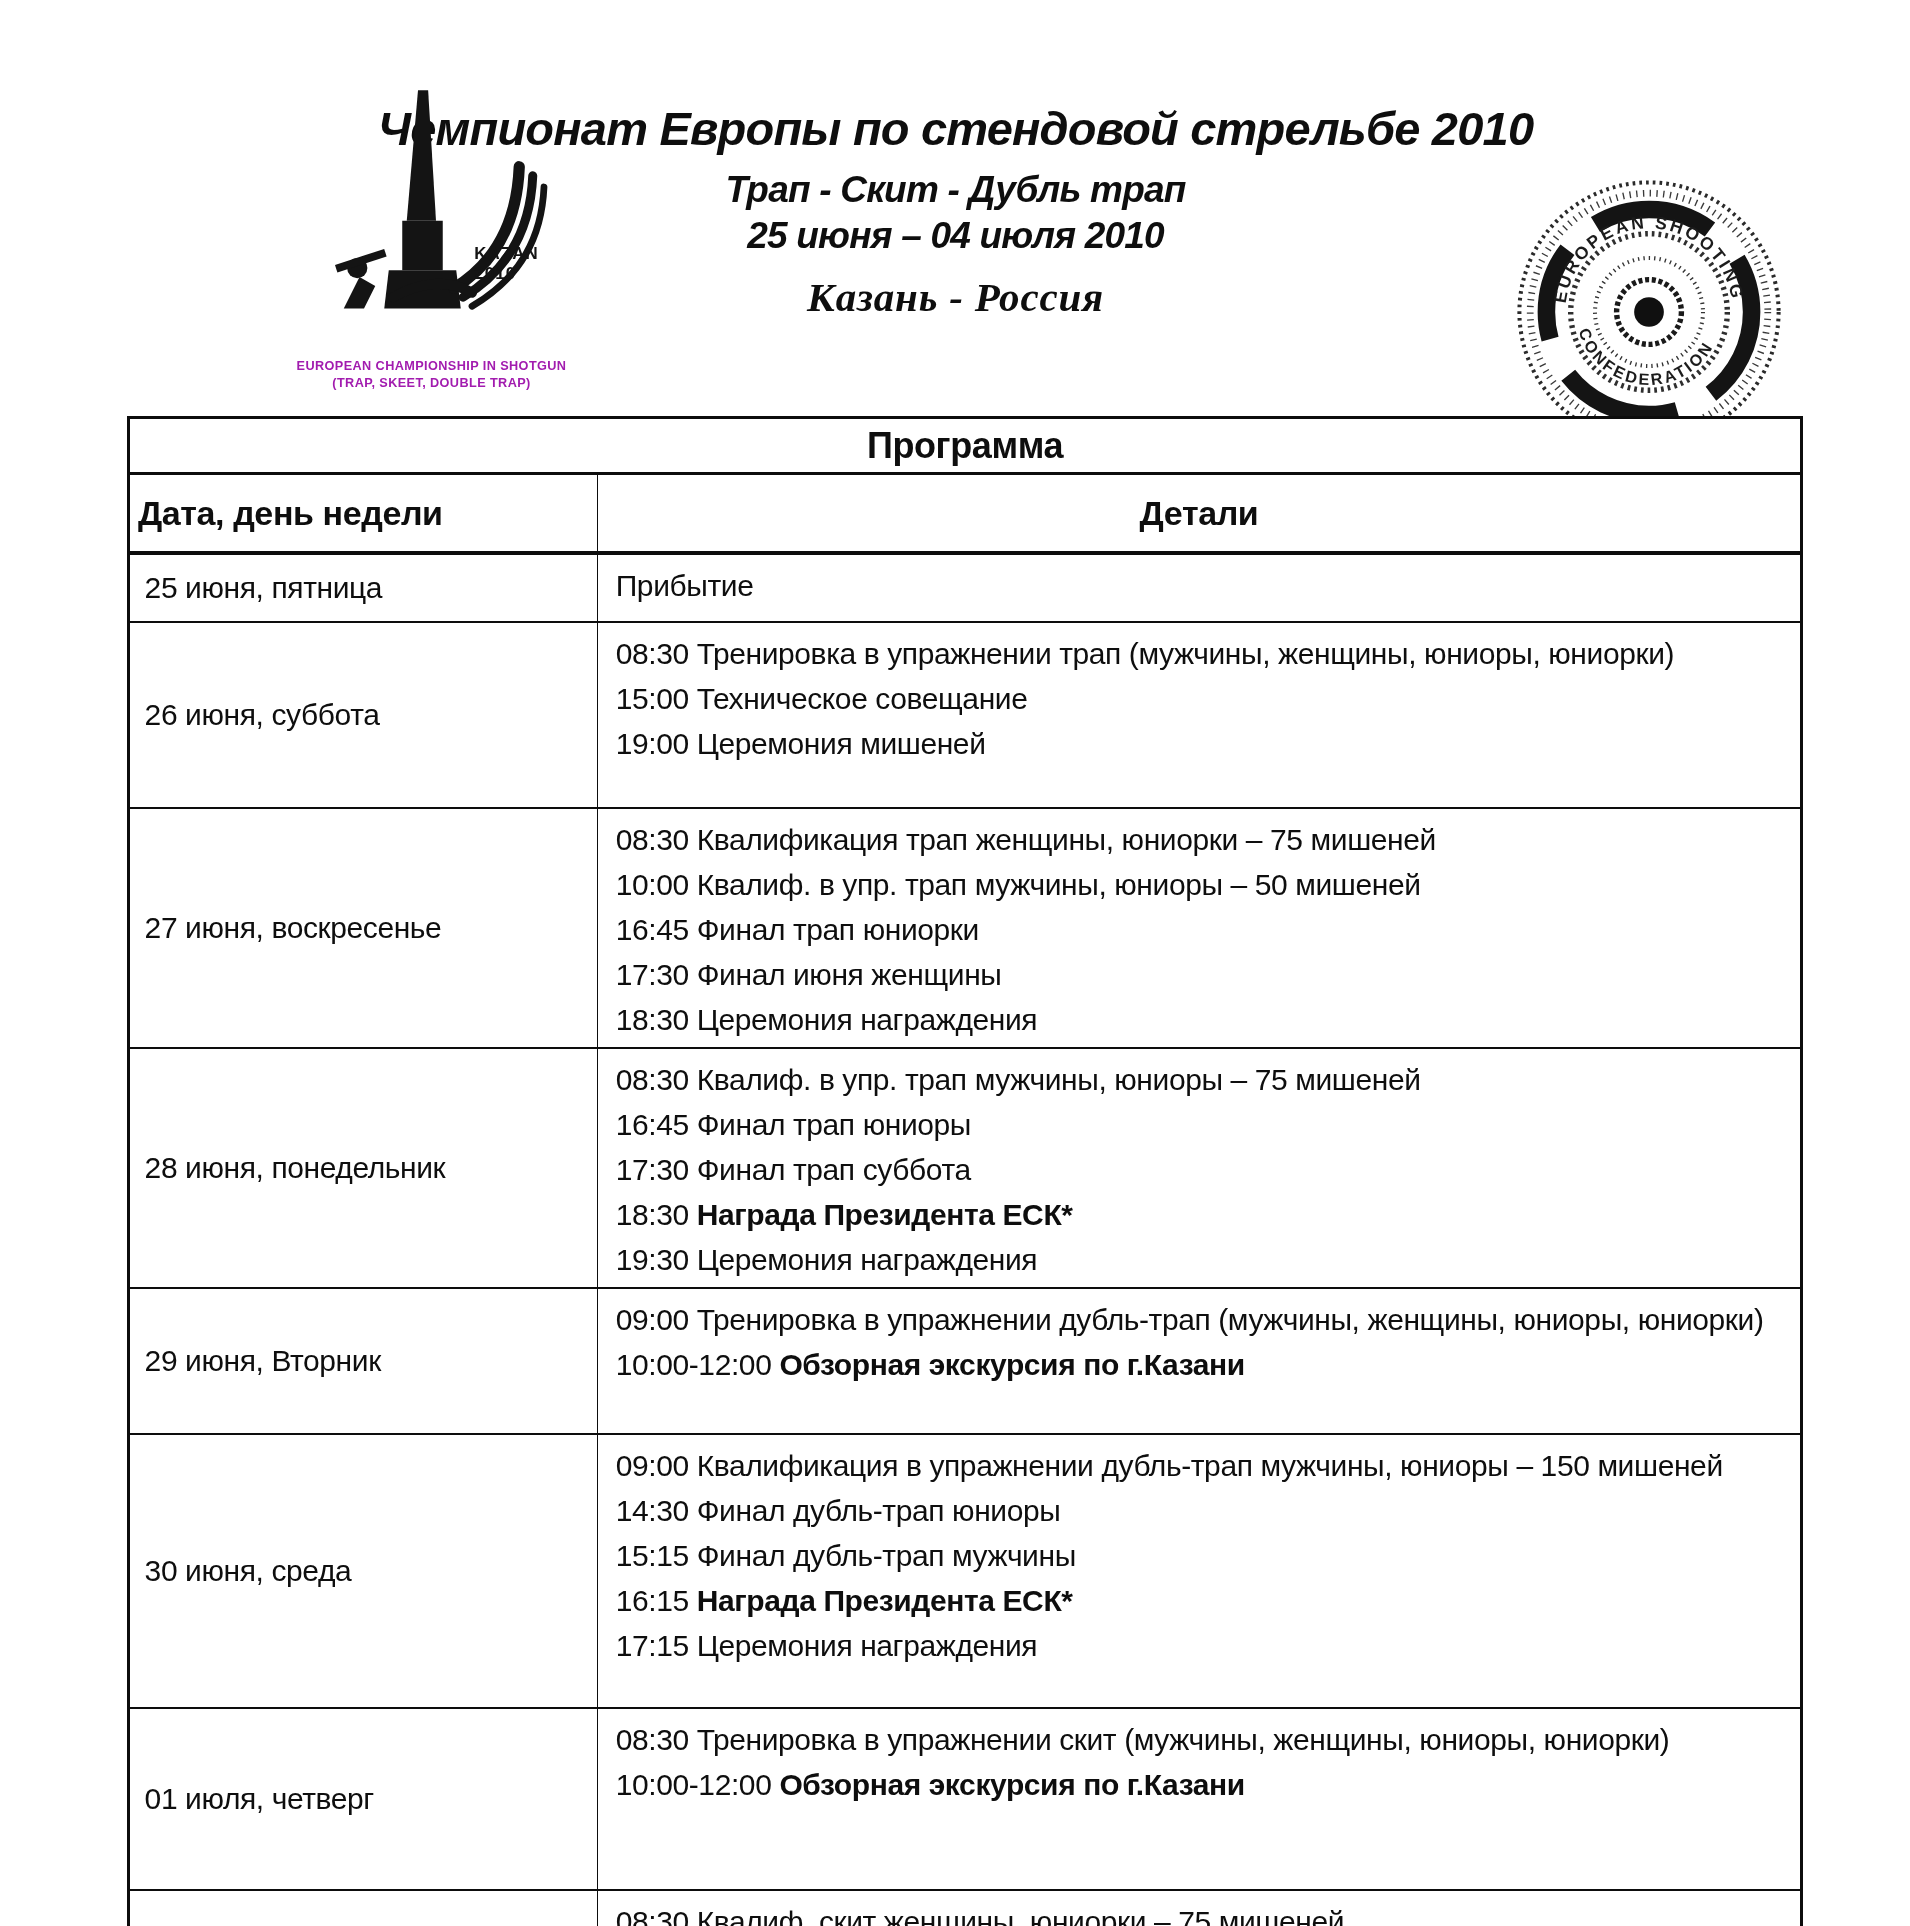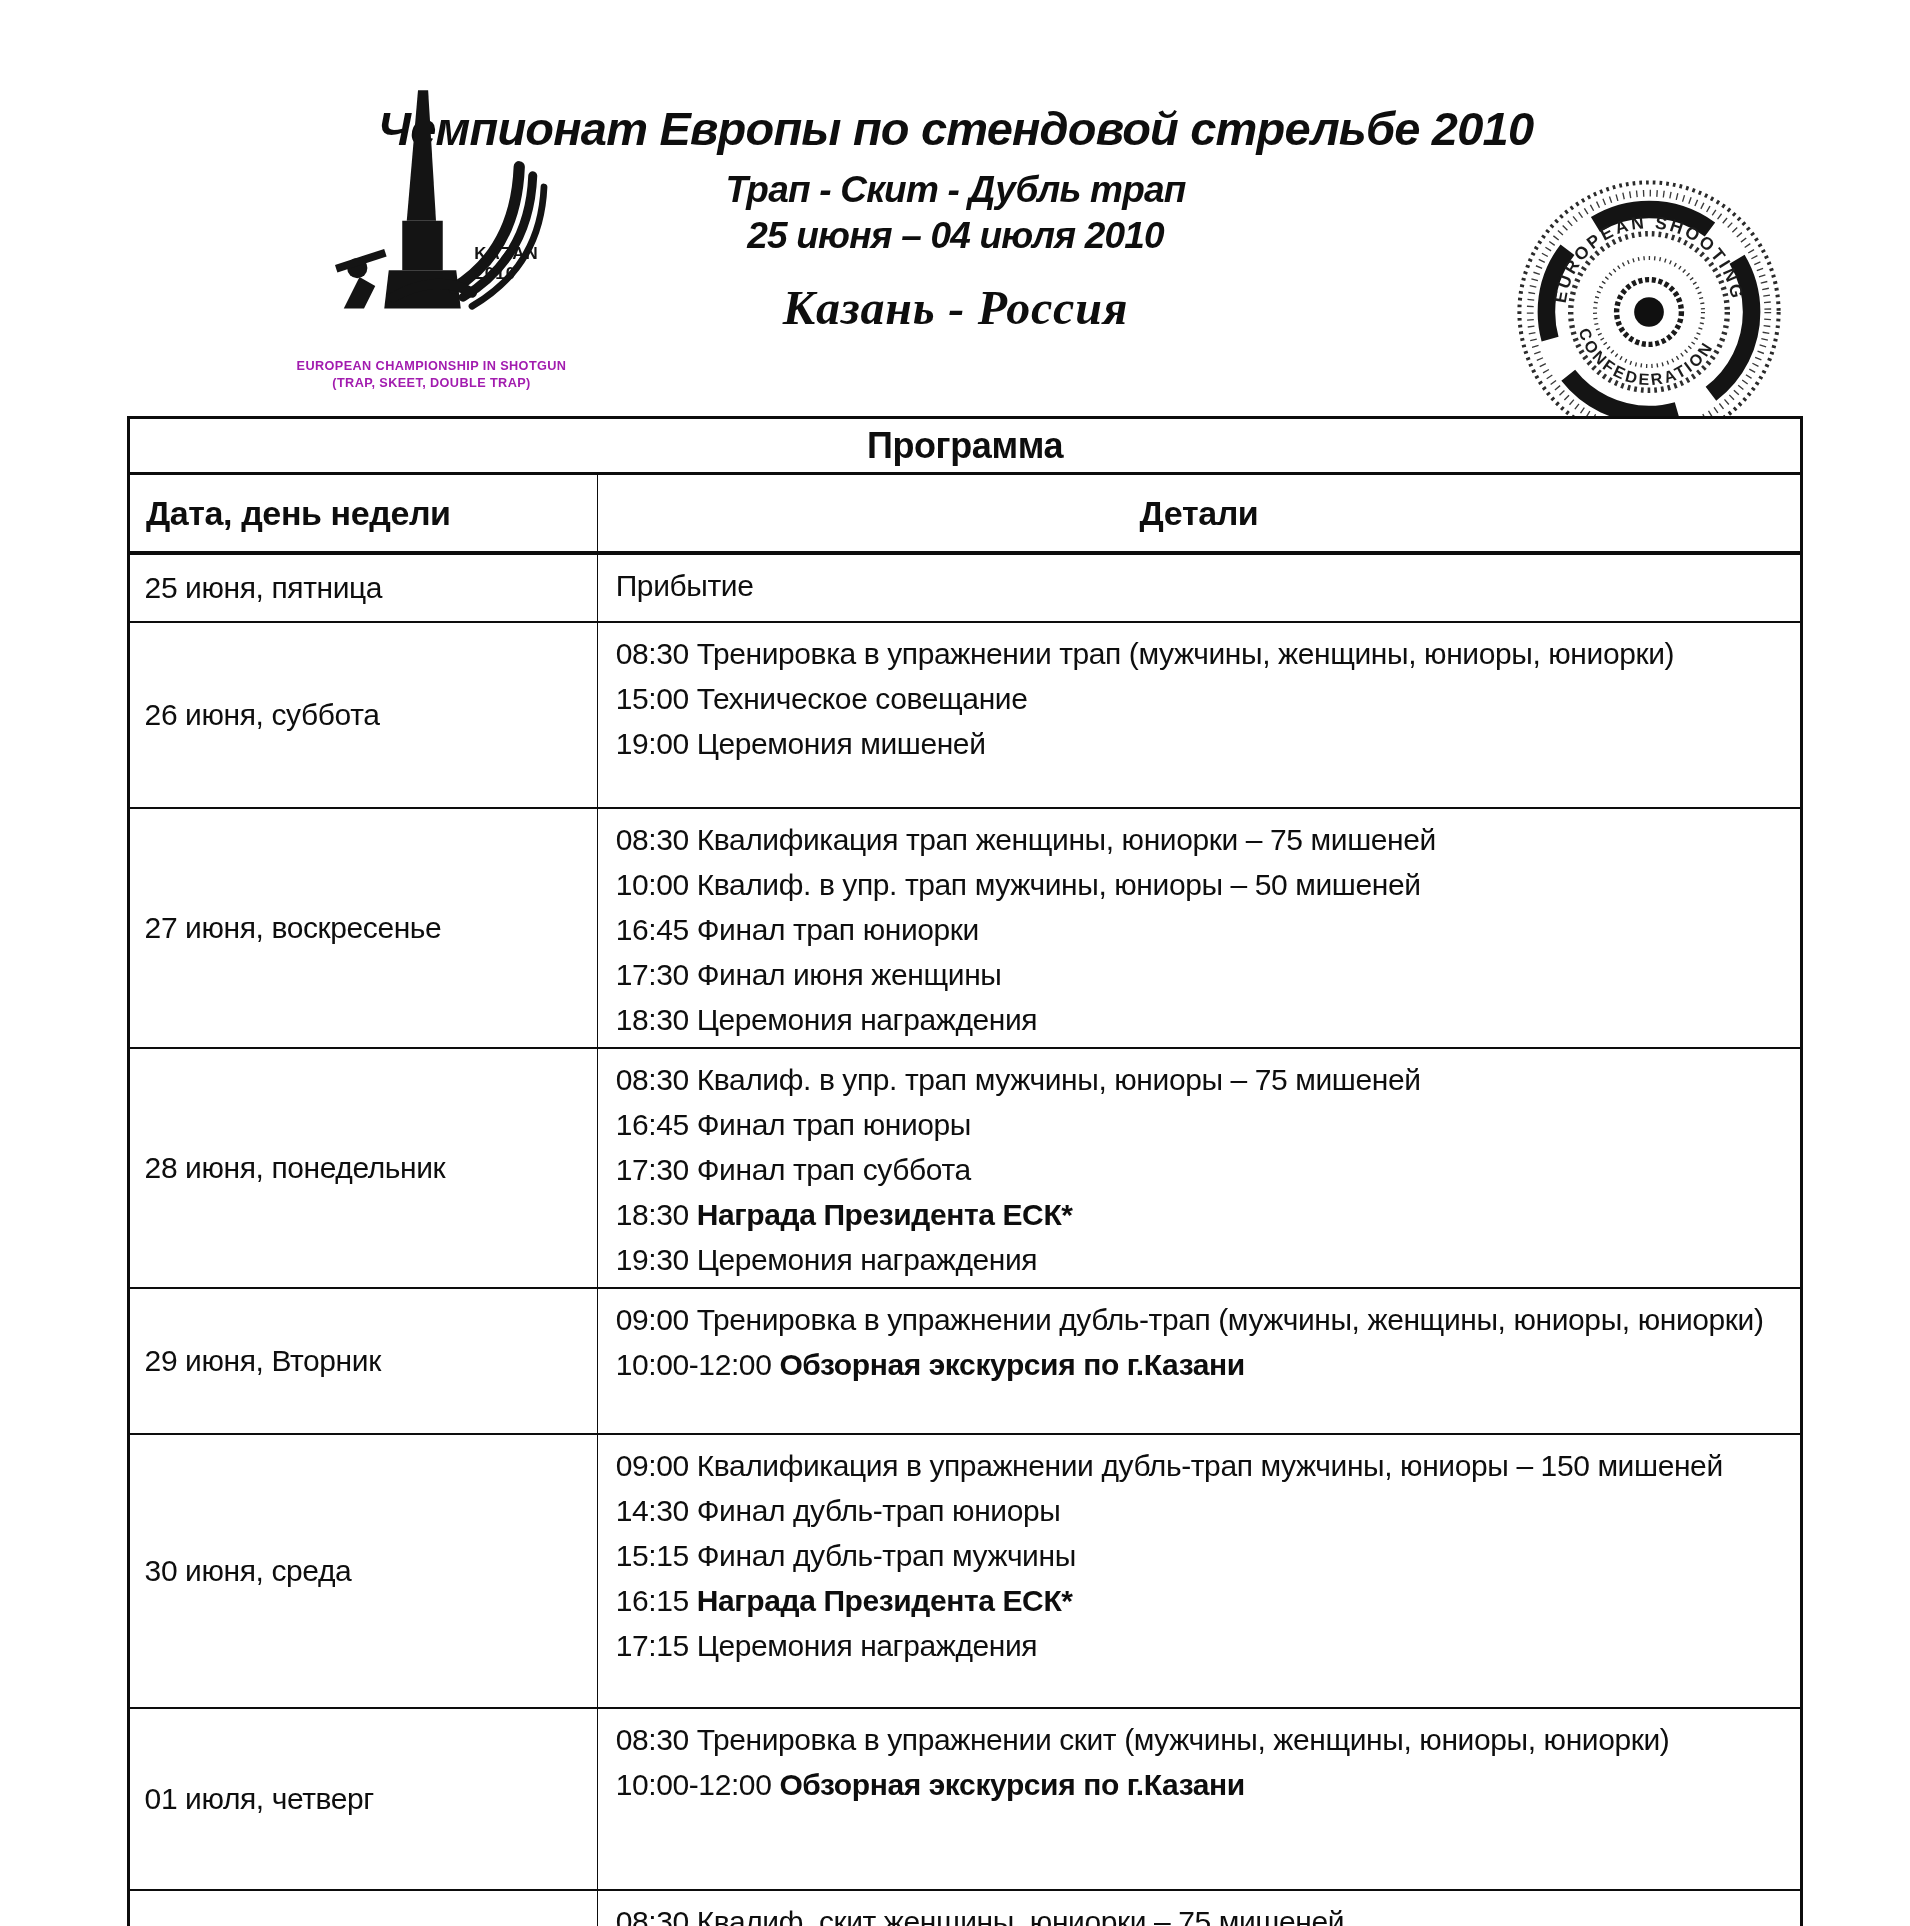--- a/index.html
+++ b/index.html
@@ -12,22 +12,22 @@
   .title{
     text-align:center;padding-top:101px;margin:0;
     font-size:47px;font-weight:bold;font-style:italic;letter-spacing:-0.8px;
   }
   .sub1,.sub2{
     text-align:center;font-size:37px;font-weight:bold;font-style:italic;
     letter-spacing:-0.8px;margin-top:13px;
   }
   .sub2{margin-top:3.9px;}
   .sub3{
-    text-align:center;font-size:48px;font-weight:bold;font-style:italic;
-    font-family:"Liberation Serif",serif;margin-top:23px;letter-spacing:0.8px;
+    text-align:center;font-size:41px;font-weight:bold;font-style:italic;
+    font-family:"Liberation Serif",serif;margin-top:16px;letter-spacing:0.8px;
   }
   
   .logoL{position:absolute;left:285px;top:88px;width:293px;height:316px;}
   .logoL svg{display:block;}
   .logoL .cap{
     text-align:center;font-size:12.7px;font-weight:bold;letter-spacing:0.4px;
     line-height:17px;color:#a21caf;
   }
   
   .logoR{position:absolute;left:1514px;top:177px;width:270px;height:270px;}
@@ -36,21 +36,21 @@
     position:absolute;left:127px;top:416px;width:1676px;
     border:3.5px solid #0d0d0d;box-sizing:border-box;background:#fff;
   }
   .t-title{
     min-height:53px;display:flex;align-items:center;justify-content:center;
     font-size:36px;font-weight:bold;border-bottom:3.5px solid #0d0d0d;letter-spacing:-0.4px;
   }
   .t-head{display:flex;min-height:76px;border-bottom:4.6px solid #0d0d0d;}
   .t-head .cdate{
     width:468px;box-sizing:border-box;display:flex;align-items:center;
-    padding-left:16px;font-size:34px;font-weight:bold;border-right:1.9px solid #0d0d0d;
+    padding-left:8px;font-size:34px;font-weight:bold;border-right:1.9px solid #0d0d0d;
     letter-spacing:-0.4px;
   }
   .t-head .cdet{
     flex:1;display:flex;align-items:center;justify-content:center;
     font-size:34px;font-weight:bold;letter-spacing:-0.4px;
   }
   .row{display:flex;border-bottom:2.3px solid #0d0d0d;}
   .row:last-child{border-bottom:none;}
   .cell-date{
     width:468px;box-sizing:border-box;display:flex;align-items:center;

